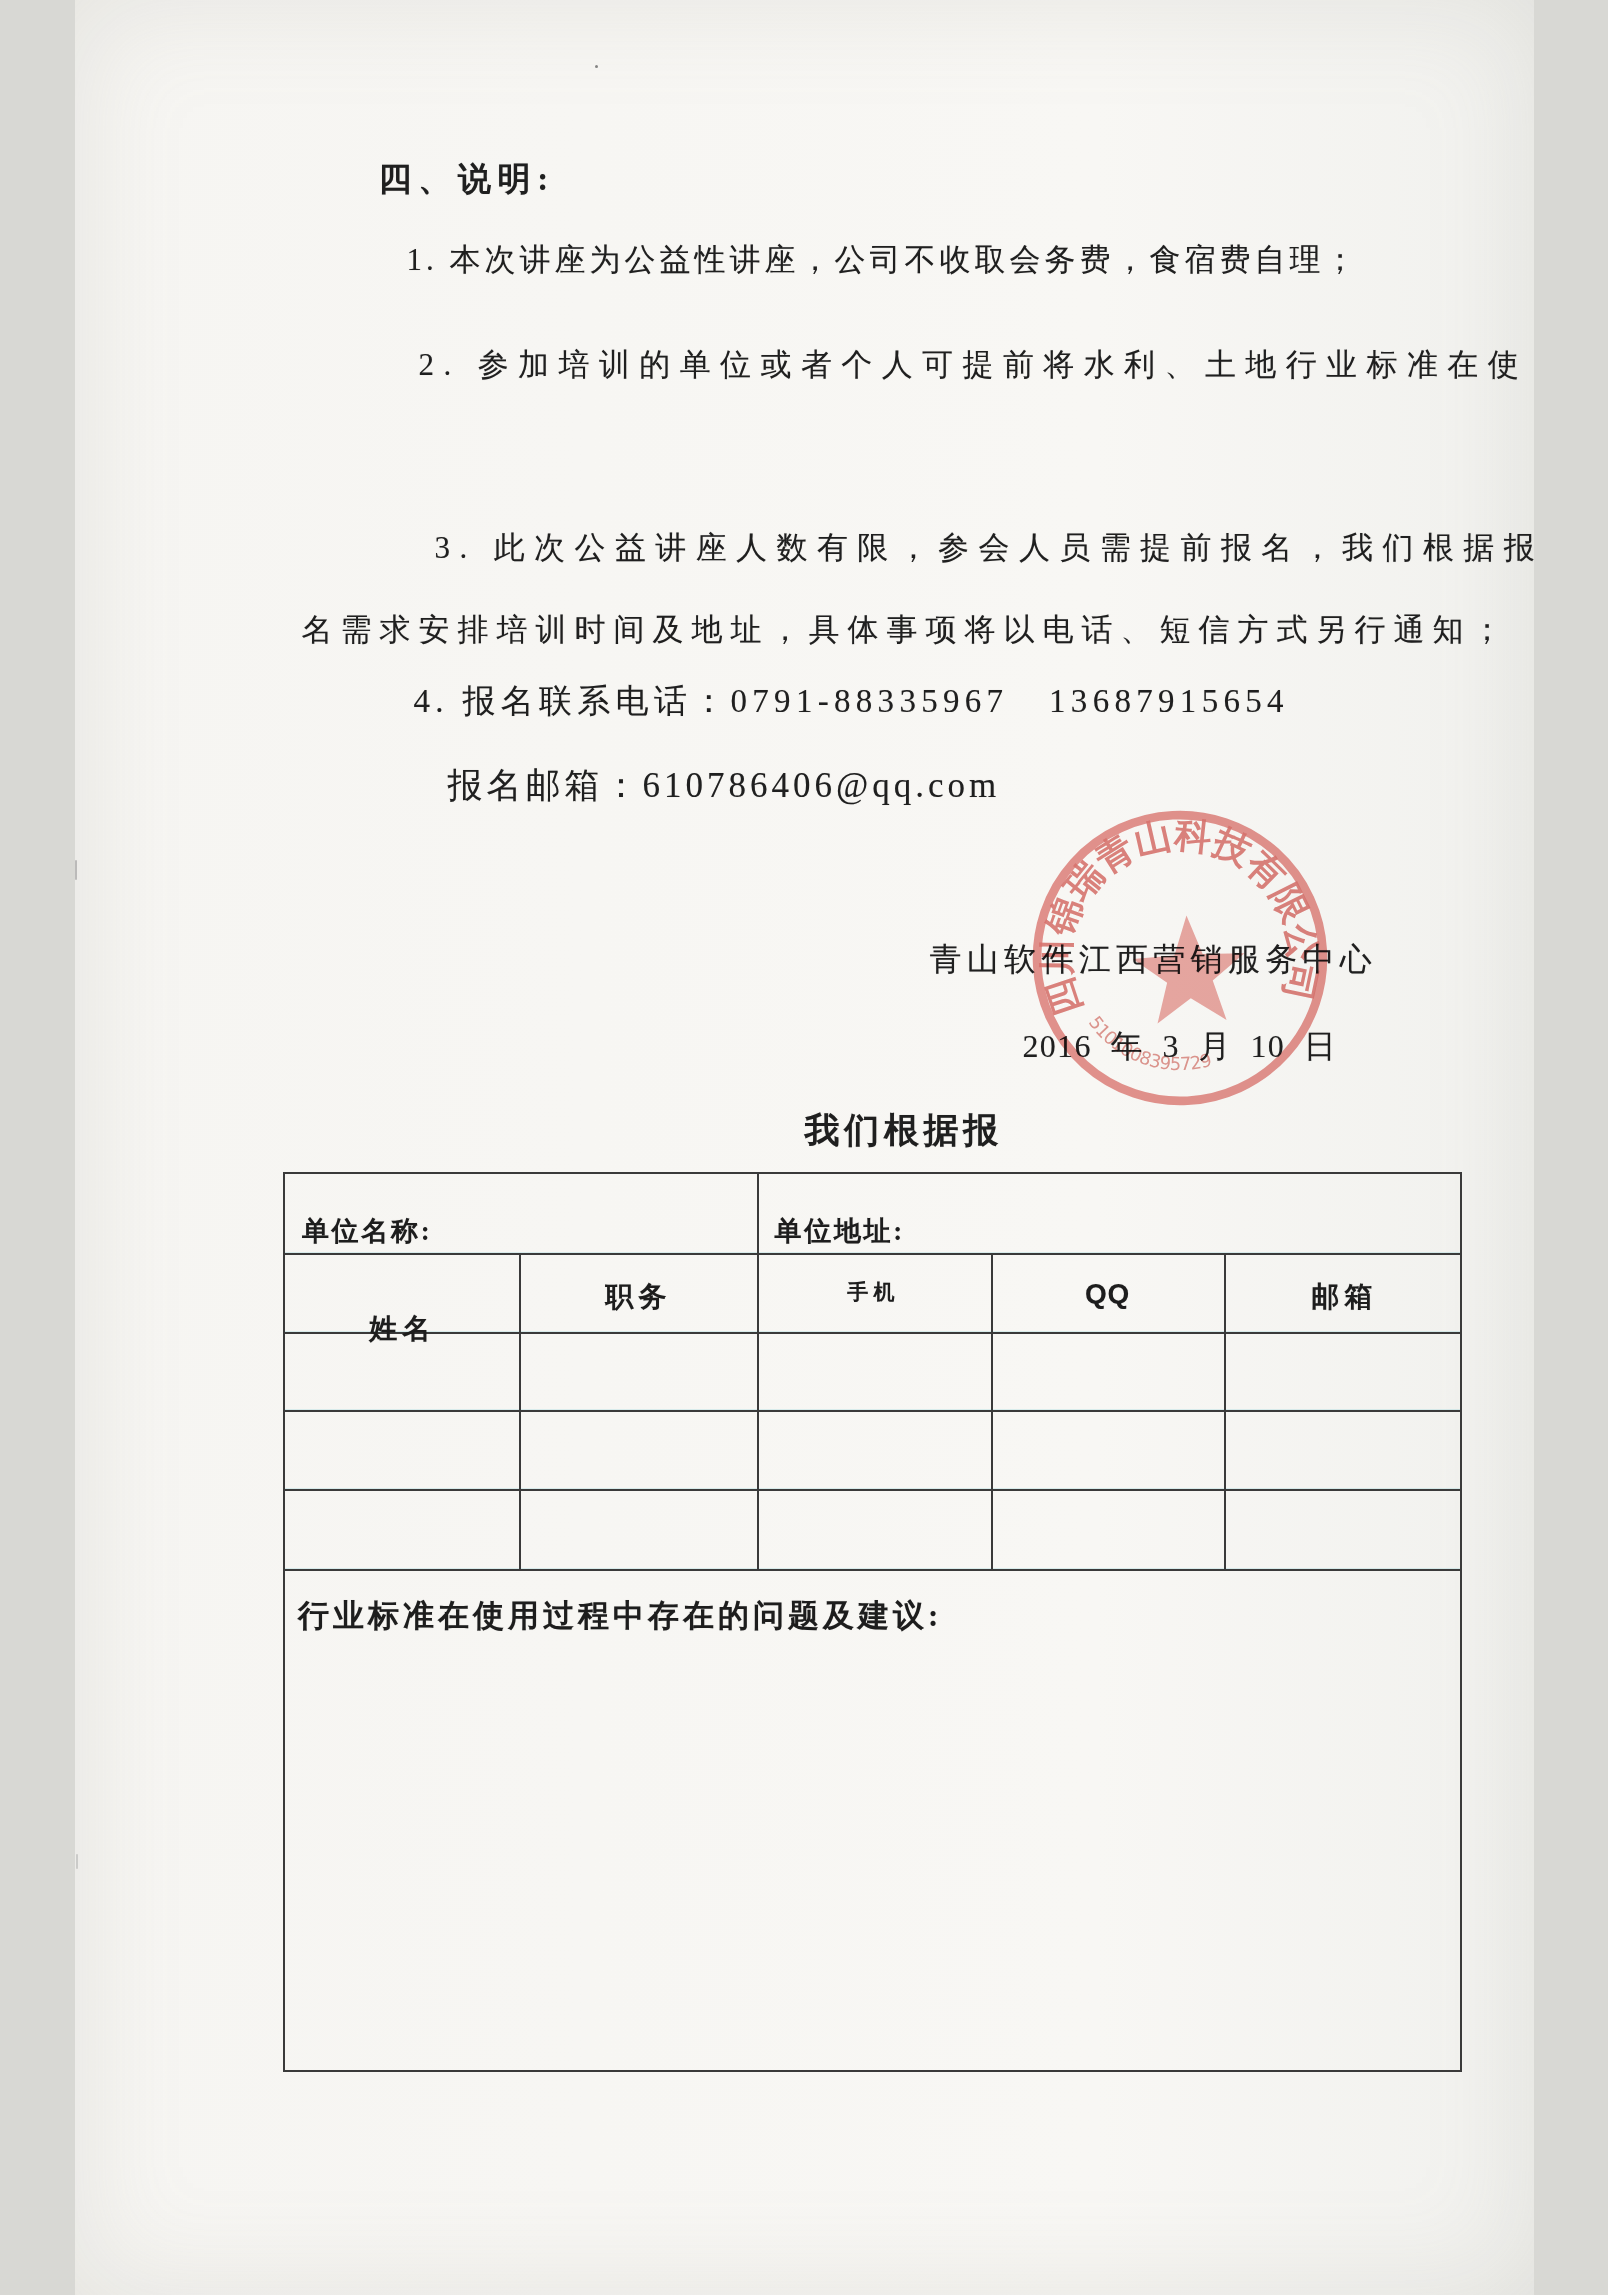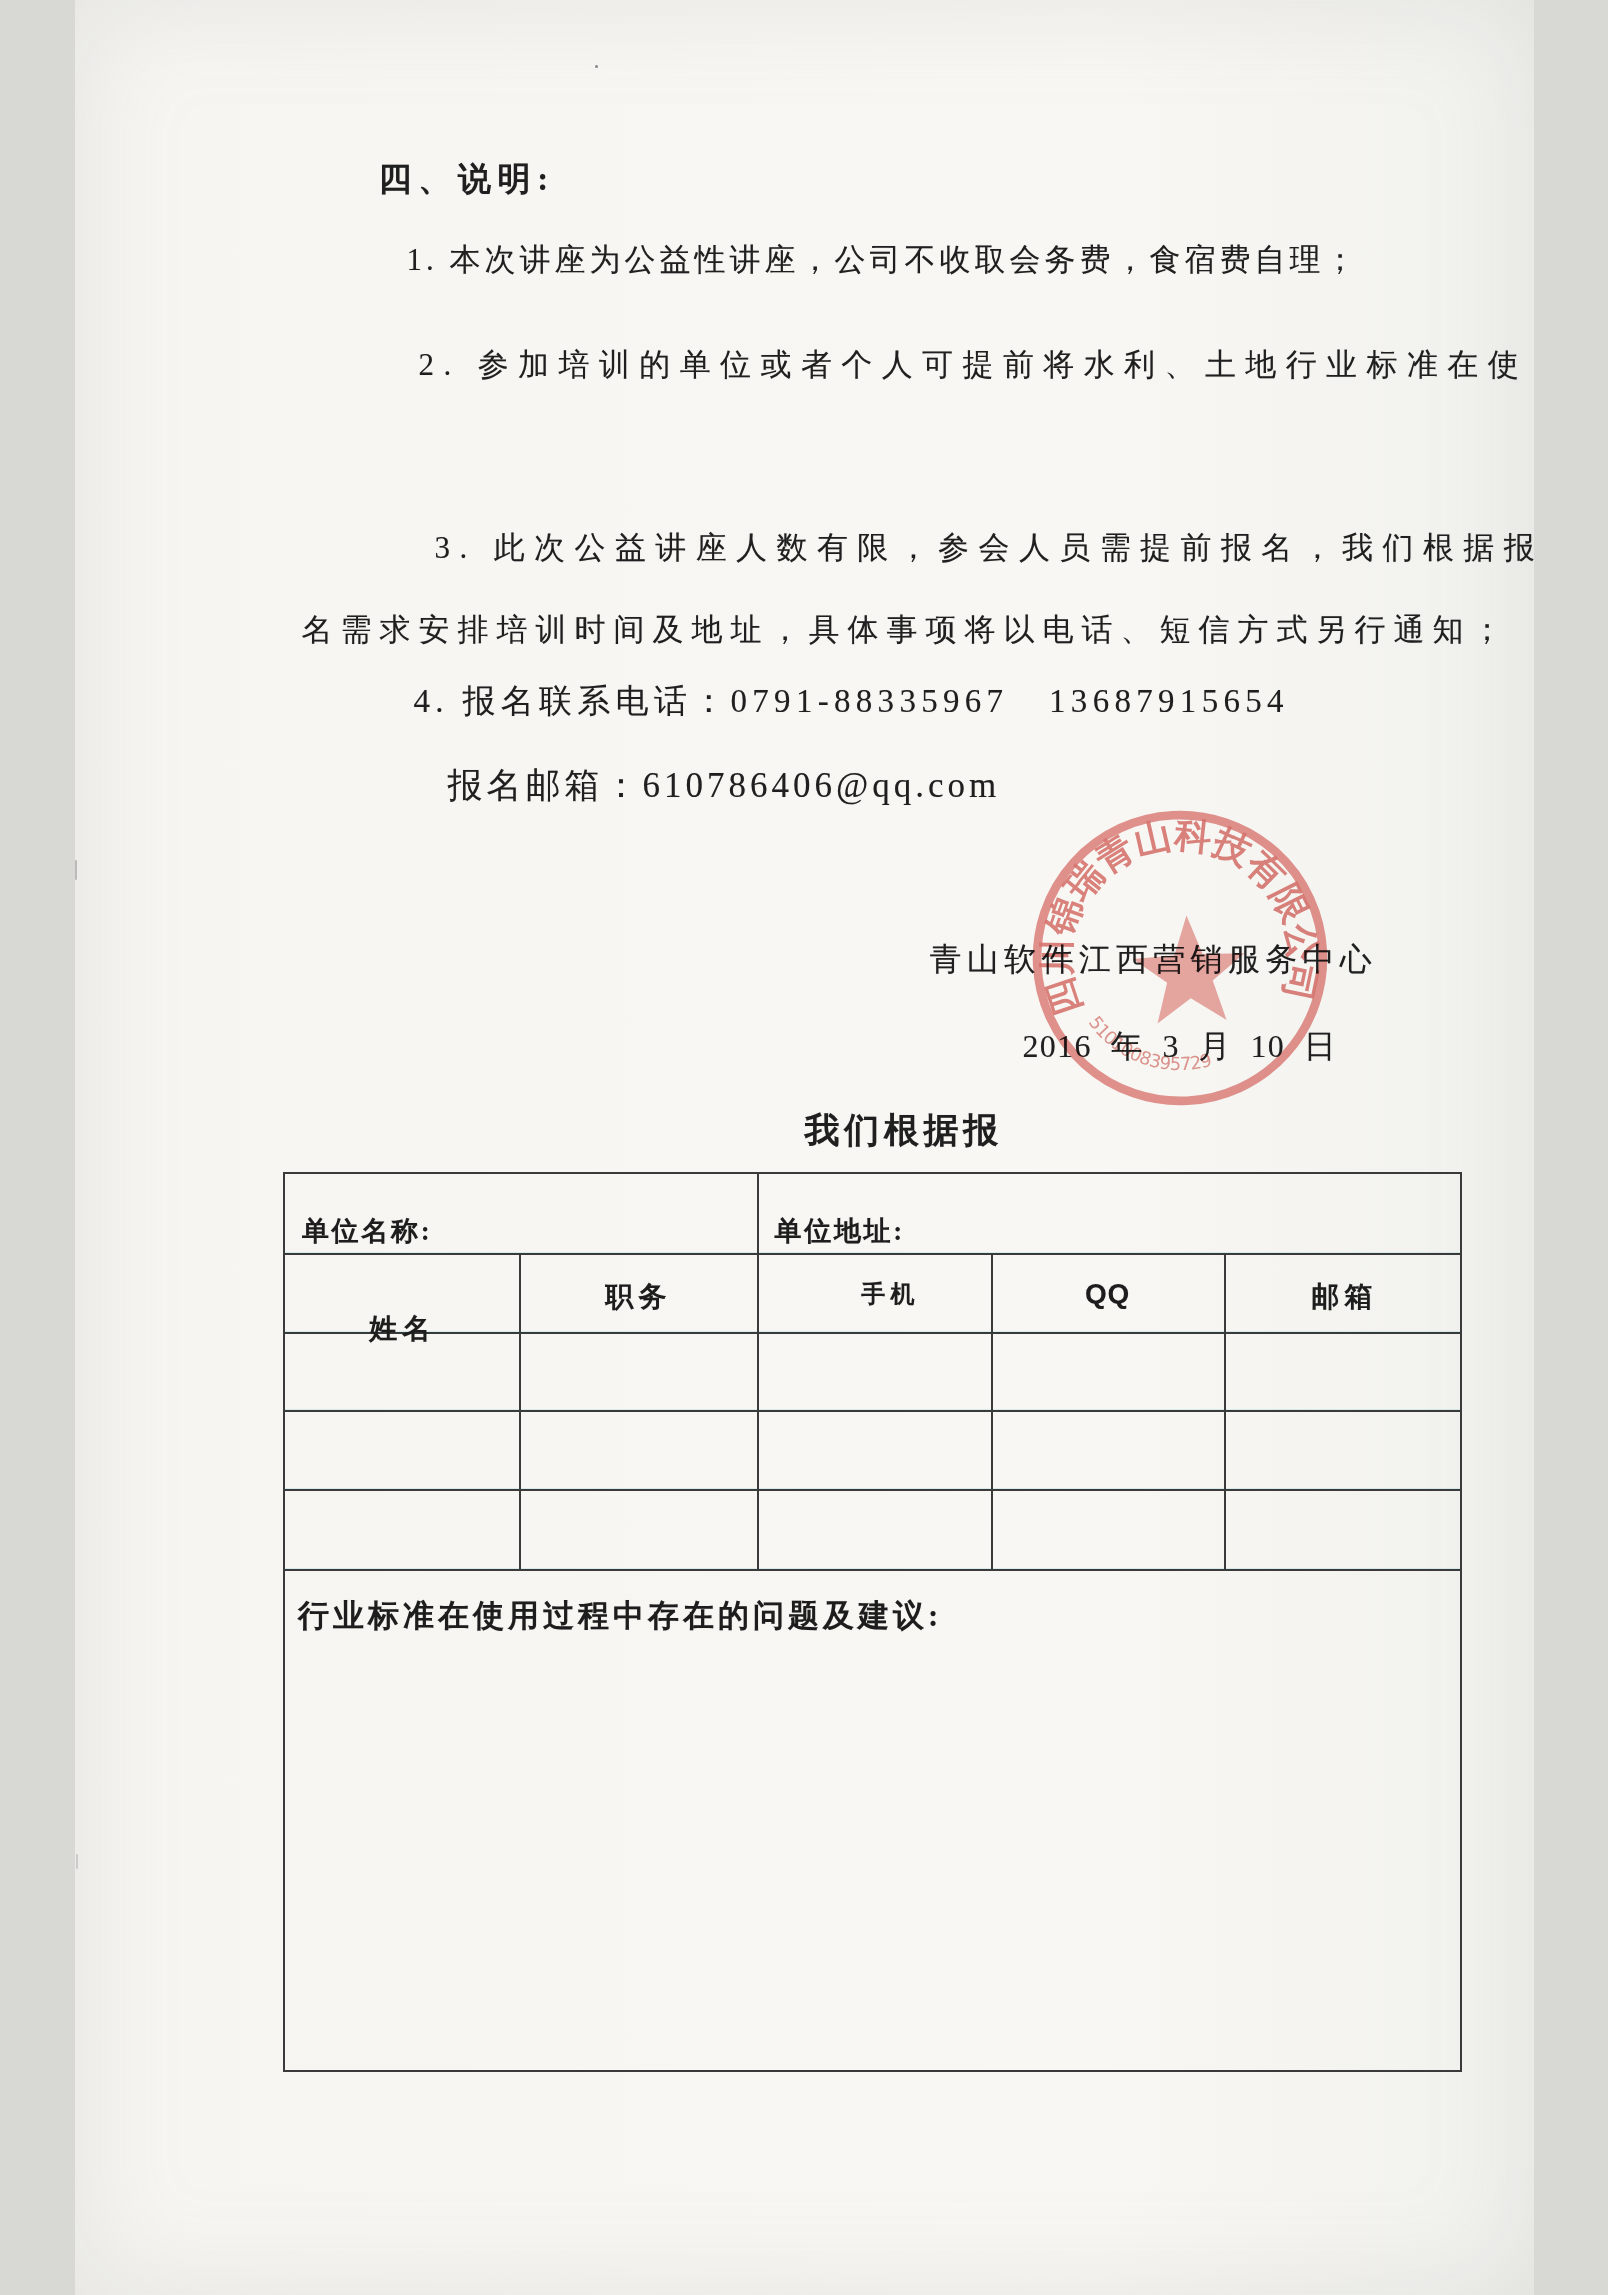--- a/index.html
+++ b/index.html
@@ -93,21 +93,21 @@
     <div class="vline" style="left:472px;top:0;height:397px;"></div>
     <div class="vline" style="left:234px;top:79px;height:317px;"></div>
     <div class="vline" style="left:706px;top:79px;height:317px;"></div>
     <div class="vline" style="left:939px;top:79px;height:317px;"></div>
 
     <span class="cell-label" style="left:17.4px;top:39px;font-size:27px;letter-spacing:2.7px;">单位名称:</span>
     <span class="cell-label" style="left:490px;top:39px;font-size:27px;letter-spacing:2.7px;">单位地址:</span>
 
     <span class="col-head" style="left:118px;top:104px;font-size:28px;letter-spacing:5.3px;margin-top:32px;">姓名</span>
     <span class="col-head" style="left:354px;top:104px;font-size:28px;letter-spacing:5.3px;">职务</span>
-    <span class="col-head" style="left:606px;top:104px;font-size:24px;letter-spacing:5.3px;">手机</span>
+    <span class="col-head" style="left:589px;top:104px;font-size:21px;letter-spacing:5.3px;">手机</span>
     <span class="col-head" style="left:823px;top:104px;font-size:28px;letter-spacing:0.7px;font-family:'Liberation Sans','DejaVu Sans',sans-serif;">QQ</span>
     <span class="col-head" style="left:1060px;top:104px;font-size:28px;letter-spacing:5.3px;">邮箱</span>
 
     <span class="cell-label" style="left:13.4px;top:421px;font-size:31px;letter-spacing:4px;">行业标准在使用过程中存在的问题及建议:</span>
   </div>
 
   <div class="speck" style="left:520px;top:65px;width:3.3px;height:3.3px;opacity:.7;"></div>
   <div class="speck" style="left:1523px;top:89px;width:8px;height:7.3px;background:#2c2c34;border-radius:45% 55% 50% 50%;"></div>
   <div class="speck" style="left:0;top:860px;width:2.7px;height:20px;background:#9a9a9a;border-radius:1.3px;opacity:.6;"></div>
   <div class="speck" style="left:1.3px;top:1854px;width:2.7px;height:14.7px;background:#aaa;border-radius:1.3px;opacity:.5;"></div>

